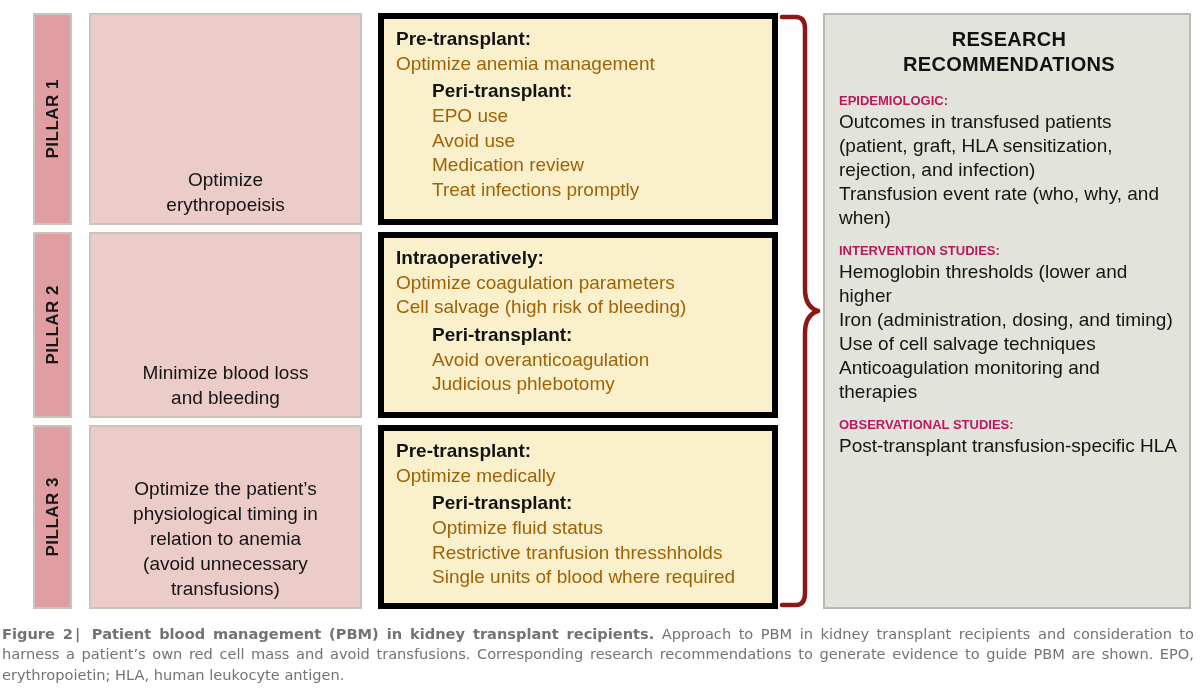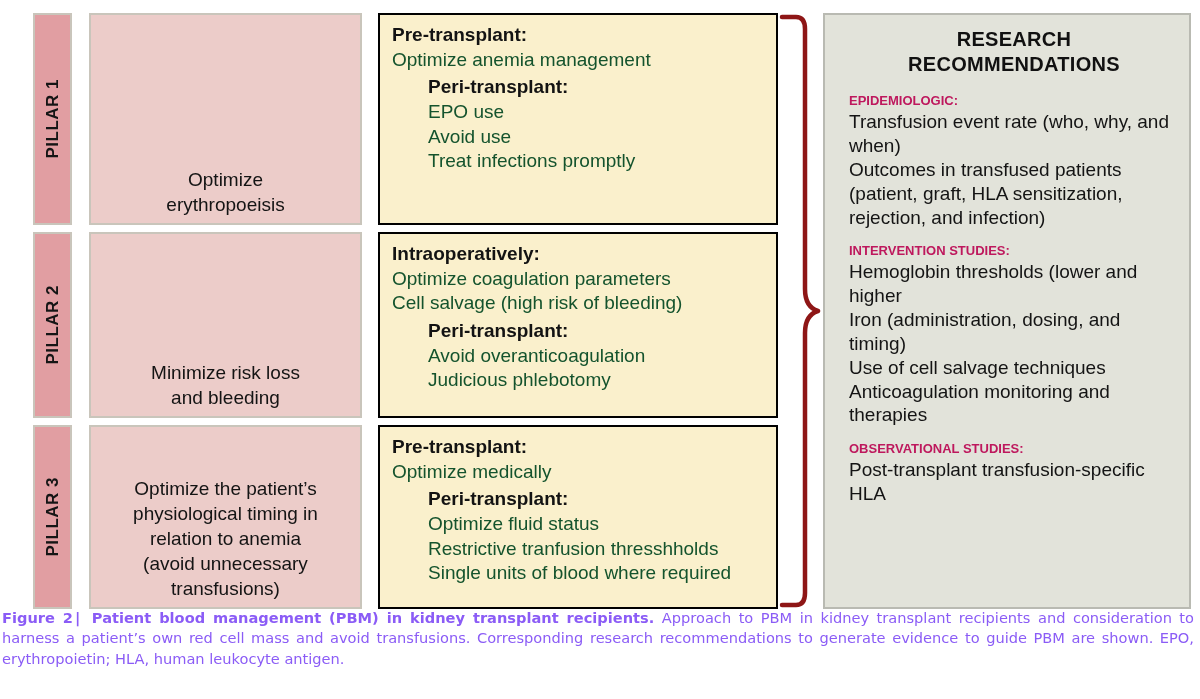--- a/index.html
+++ b/index.html
@@ -96,38 +96,38 @@
   .pillar-desc .desc-text {
     font-size: 19px;
     line-height: 1.32;
     color: #141414;
   }
 
   .pillar-detail {
     width: 400px;
     margin-left: 16px;
     background: #faf0cc;
-    border: 2px solid #000000;
+    border: 6px solid #000000;
     box-sizing: border-box;
     padding: 8px 4px 6px 12px;
     display: flex;
     flex-direction: column;
     justify-content: flex-start;
   }
   .detail-head {
     font-size: 19px;
     font-weight: 700;
     line-height: 1.30;
     color: #131313;
     white-space: nowrap;
   }
   .detail-line {
     font-size: 19px;
     line-height: 1.30;
-    color: #14532d;
+    color: #a16207;
     white-space: nowrap;
   }
   .detail-group + .detail-group { margin-top: 3px; margin-left: 36px; }
 
   
   .brace {
     position: absolute;
     left: 776px;
     top: 13px;
     width: 46px;
@@ -138,21 +138,21 @@
   
   .research-panel {
     position: absolute;
     left: 823px;
     top: 13px;
     width: 368px;
     height: 596px;
     background: #e2e3da;
     border: 2px solid #b9bab2;
     box-sizing: border-box;
-    padding: 12px 10px 8px 24px;
+    padding: 12px 10px 8px 14px;
     z-index: 1;
     overflow: hidden;
   }
   .research-title {
     text-align: center;
     font-size: 20px;
     font-weight: 700;
     line-height: 1.26;
     letter-spacing: 0.3px;
     color: #111111;
@@ -170,26 +170,26 @@
   .research-item {
     font-size: 19px;
     line-height: 1.26;
     color: #141414;
   }
 
   
   .caption {
     position: absolute;
     left: 2px;
-    top: 608px;
+    top: 624px;
     width: 1192px;
     font-family: "DejaVu Sans", sans-serif;
     font-size: 14.6px;
     line-height: 1.40;
-    color: #8b5cf6;
+    color: #737373;
     text-align: justify;
     z-index: 1;
   }
   .caption b { font-weight: 700; }
 </style>
 </head>
 <body>
 
 <div class="watermark">
   <div class="wm-text">KI</div>
@@ -209,32 +209,33 @@
     </div>
     <div class="pillar-detail">
       <div class="detail-group">
         <div class="detail-head">Pre-transplant:</div>
         <div class="detail-line">Optimize anemia management</div>
       </div>
       <div class="detail-group">
         <div class="detail-head">Peri-transplant:</div>
         <div class="detail-line">EPO use</div>
         <div class="detail-line">Avoid use</div>
+        <div class="detail-line">Medication review</div>
         <div class="detail-line">Treat infections promptly</div>
       </div>
     </div>
   </div>
 
   <div class="pillar-row r1">
     <div class="pillar-tab">
       <span class="tab-label">PILLAR 2</span>
     </div>
     <div class="pillar-desc">
       <div class="desc-text">
-        <div>Minimize risk loss</div>
+        <div>Minimize blood loss</div>
         <div>and bleeding</div>
       </div>
     </div>
     <div class="pillar-detail">
       <div class="detail-group">
         <div class="detail-head">Intraoperatively:</div>
         <div class="detail-line">Optimize coagulation parameters</div>
         <div class="detail-line">Cell salvage (high risk of bleeding)</div>
       </div>
       <div class="detail-group">
@@ -285,22 +286,22 @@
   </svg>
 
   <div class="research-panel">
     <div class="research-title">
       <span class="tline">RESEARCH</span>
       <span class="tline">RECOMMENDATIONS</span>
     </div>
 
     <div class="research-section">
       <div class="research-head">EPIDEMIOLOGIC:</div>
+      <div class="research-item">Outcomes in transfused patients (patient, graft, HLA sensitization, rejection, and infection)</div>
       <div class="research-item">Transfusion event rate (who, why, and when)</div>
-      <div class="research-item">Outcomes in transfused patients (patient, graft, HLA sensitization, rejection, and infection)</div>
     </div>
 
     <div class="research-section">
       <div class="research-head">INTERVENTION STUDIES:</div>
       <div class="research-item">Hemoglobin thresholds (lower and higher</div>
       <div class="research-item">Iron (administration, dosing, and timing)</div>
       <div class="research-item">Use of cell salvage techniques</div>
       <div class="research-item">Anticoagulation monitoring and therapies</div>
     </div>
 

